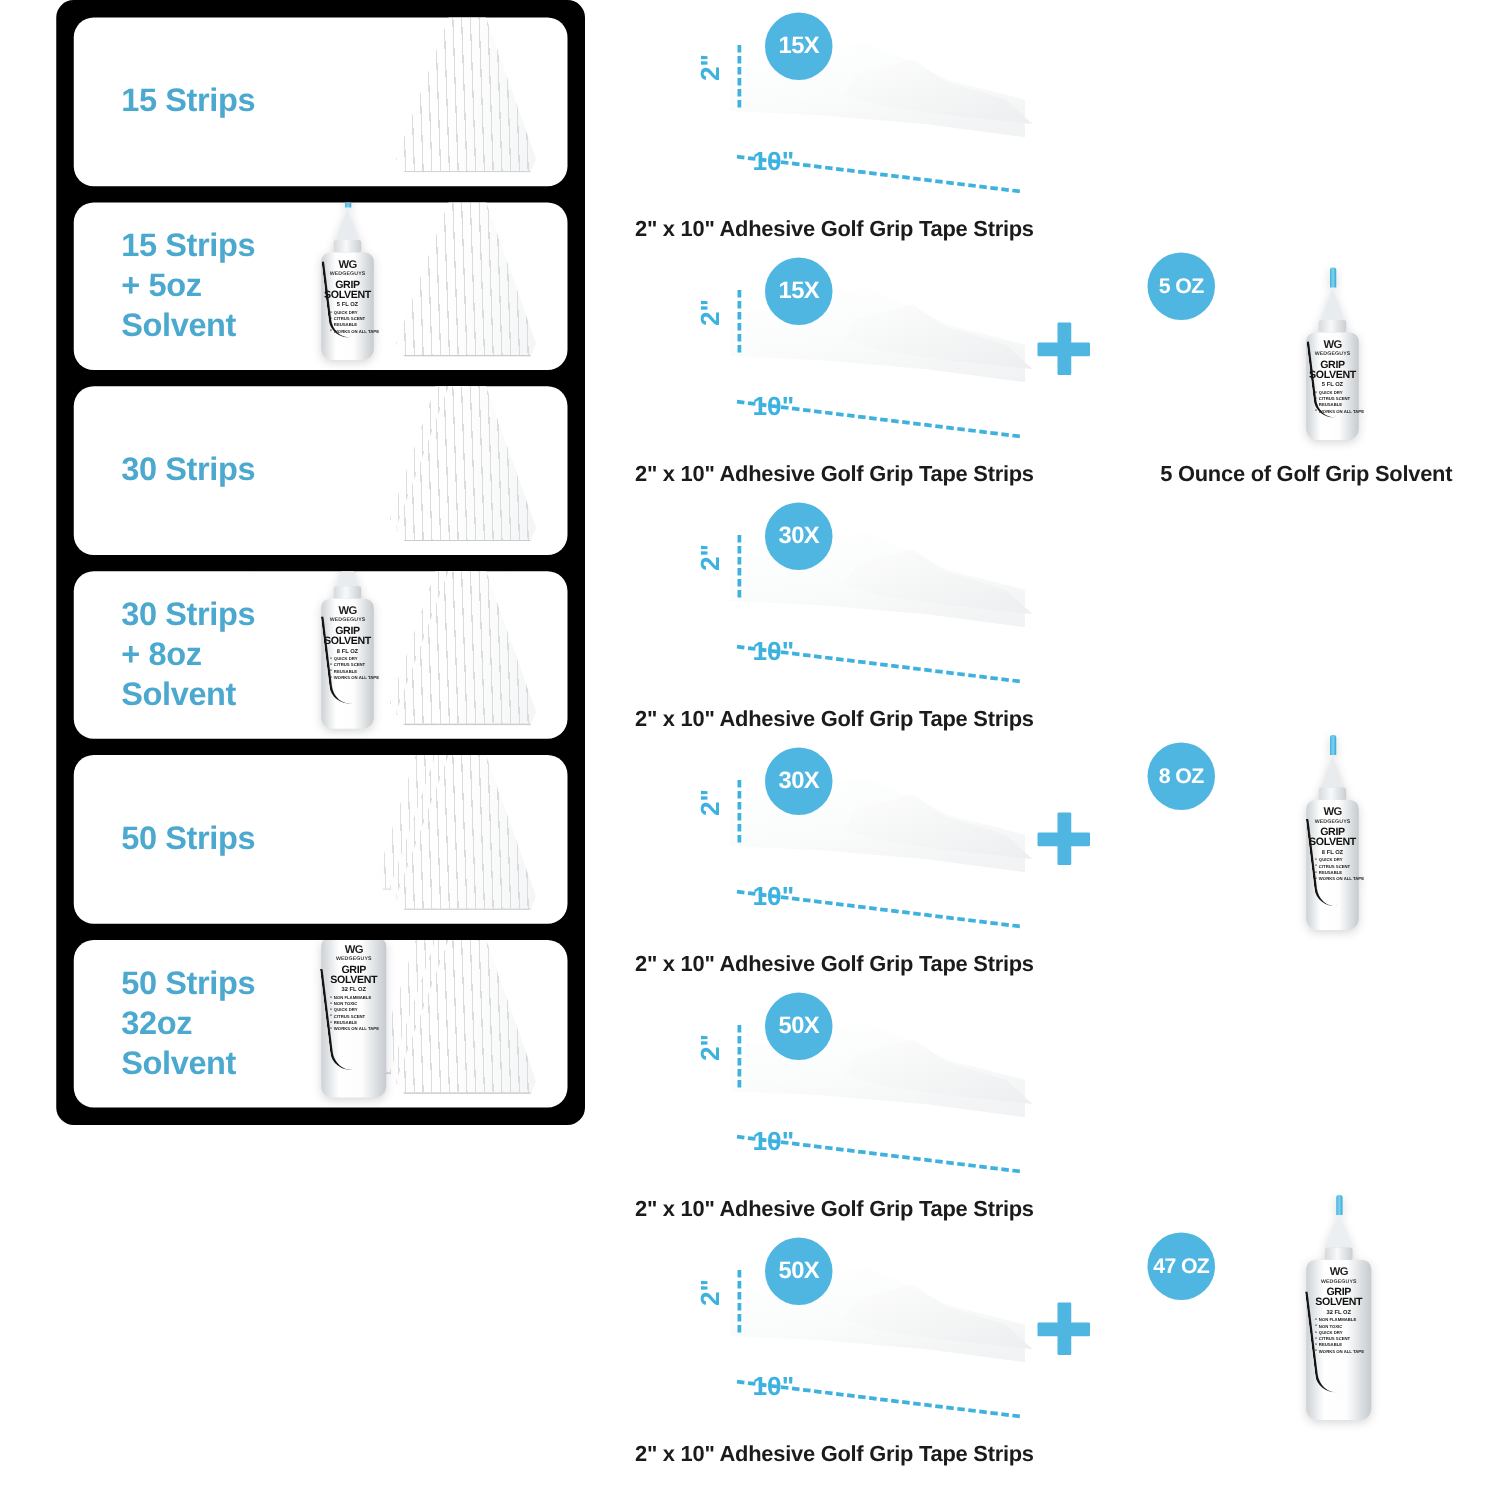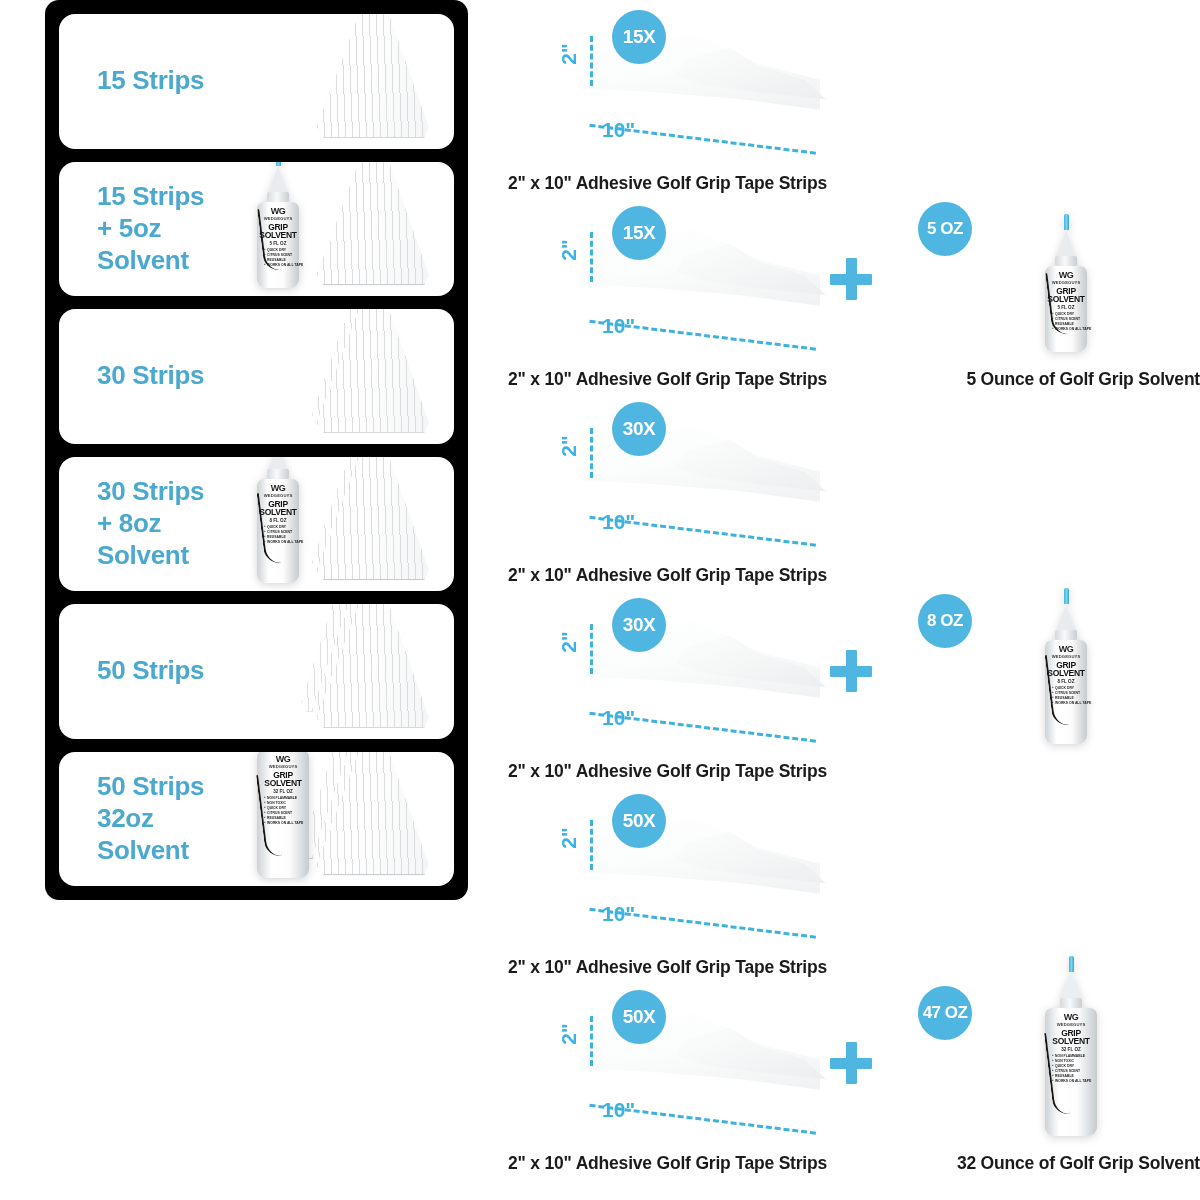--- a/index.html
+++ b/index.html
@@ -91,21 +91,21 @@
 
   
   #right-col{position:absolute;left:490px;top:0;width:710px;height:1200px;}
   .combo-row{position:absolute;left:0;width:710px;height:196px;}
   .cell{position:absolute;top:0;height:196px;}
   .cell.tape{left:0;width:400px;}
   .cell.solv{left:400px;width:310px;}
   .cell-art{position:absolute;left:0;right:0;top:0;height:158px;}
   .cell-cap{
     position:absolute;left:0;right:0;bottom:2px;
-    text-align:right;font-size:17.5px;font-weight:bold;color:#1b1b1b;
+    text-align:center;font-size:17.5px;font-weight:bold;color:#1b1b1b;
     letter-spacing:-.2px;
   }
   .cell.tape .cell-cap{text-align:left;padding-left:18px;}
 
   
   .dim-wrap{position:absolute;left:60px;top:6px;width:300px;height:150px;}
   .tape-photo{
     position:absolute;left:34px;top:28px;width:236px;height:88px;
     background:linear-gradient(170deg,#ffffff 0%,#fbfcfc 40%,#eef0f1 100%);
     clip-path:polygon(0% 26%, 22% 12%, 46% 0%, 58% 14%, 74% 34%, 100% 52%, 100% 86%, 66% 74%, 30% 66%, 0% 62%);
@@ -440,16 +440,15 @@
                   <div>QUICK DRY</div>
                   <div>CITRUS SCENT</div>
                   <div>REUSABLE</div>
                   <div>WORKS ON ALL TAPE</div>
       </div>
       <div class="b-swoosh"></div>
     </div>
   </div>
           </div>
         </div>
-        <div class="cell-cap">32 Ounce of Golf Grip Solvent</div>
       </div>
     </div>
   </div>
 
 </body></html>

